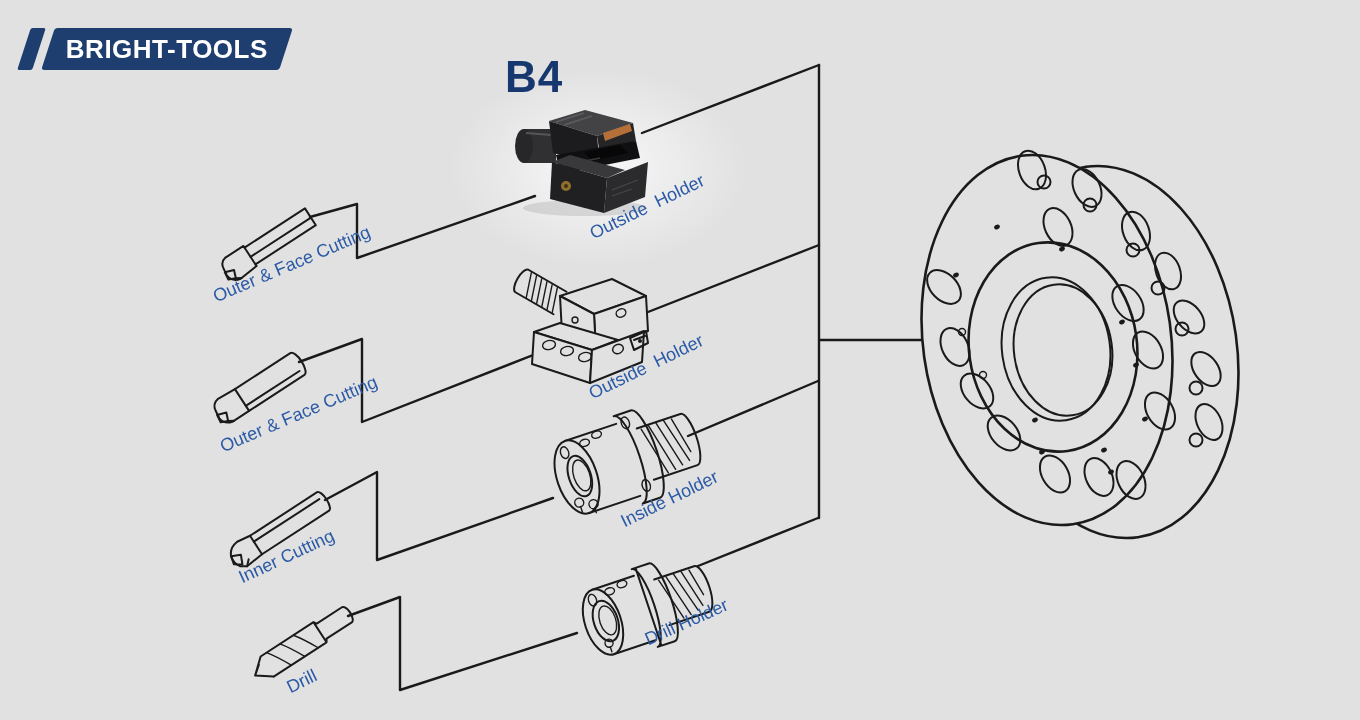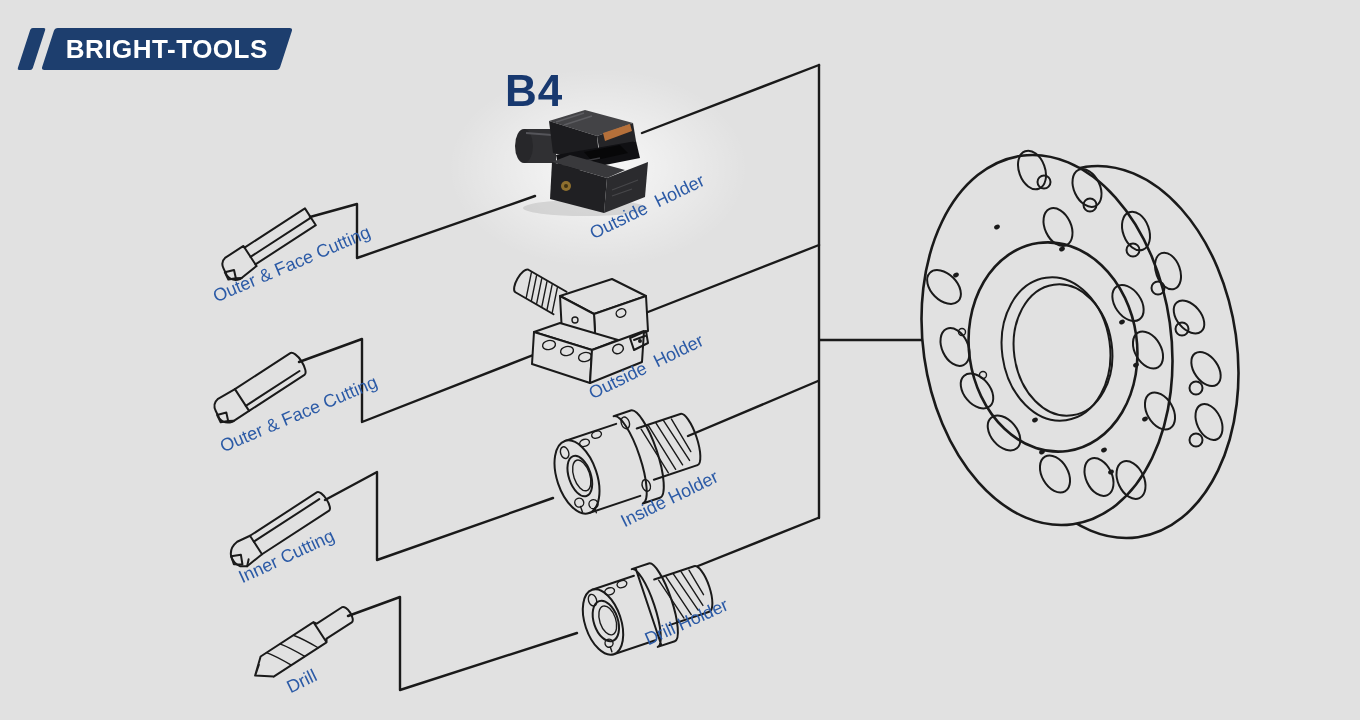--- a/index.html
+++ b/index.html
@@ -205,21 +205,21 @@
     </g>
   </svg>
 
   <div class="logo">
     <div class="logo-slash"></div>
     <div class="logo-banner">
       <span class="logo-text">BRIGHT-TOOLS</span>
     </div>
   </div>
 
-  <div class="b4" style="left:505px;top:66px;">B4</div>
+  <div class="b4" style="left:505px;top:52px;">B4</div>
 
   <div class="lbl" style="left:214px;top:287px;transform:rotate(-23deg);">Outer &amp; Face Cutting</div>
   <div class="lbl wide" style="left:591px;top:224px;transform:rotate(-26deg);">Outside Holder</div>
 
   <div class="lbl" style="left:221px;top:437px;transform:rotate(-23deg);">Outer &amp; Face Cutting</div>
   <div class="lbl wide" style="left:590px;top:384px;transform:rotate(-26deg);">Outside Holder</div>
 
   <div class="lbl" style="left:240px;top:568px;transform:rotate(-25deg);">Inner Cutting</div>
   <div class="lbl" style="left:622px;top:512px;transform:rotate(-26deg);">Inside Holder</div>
 

